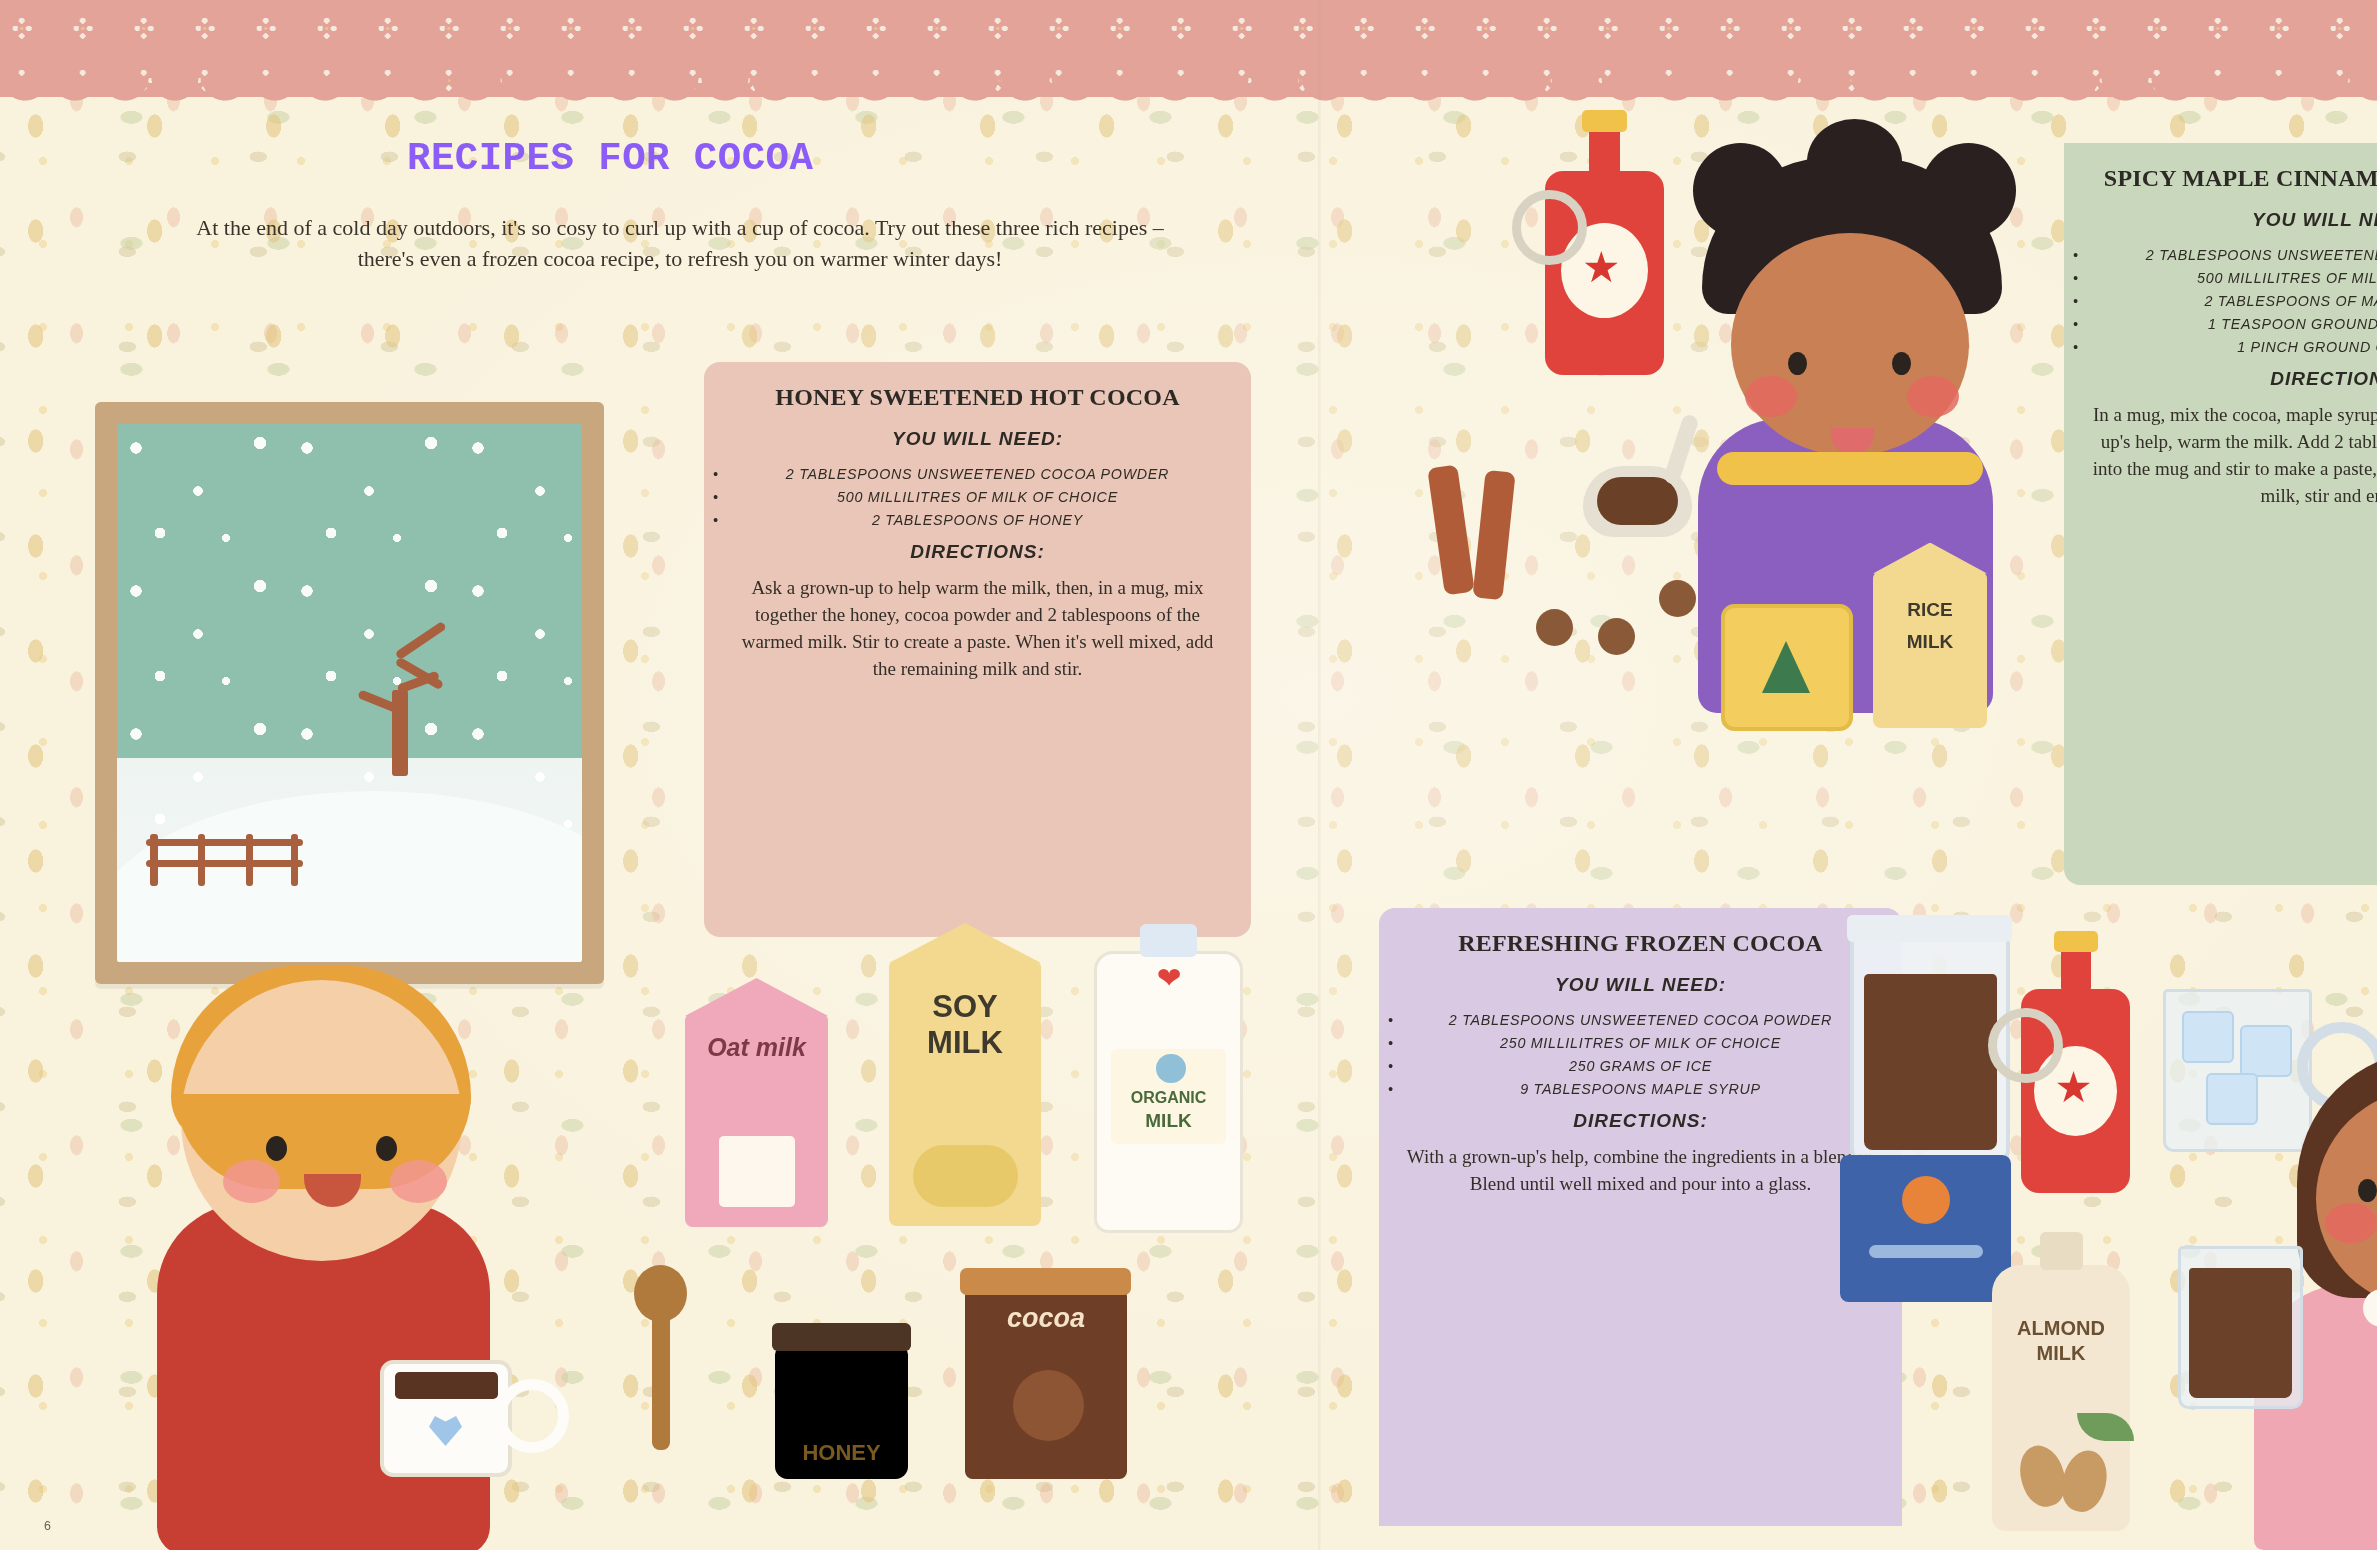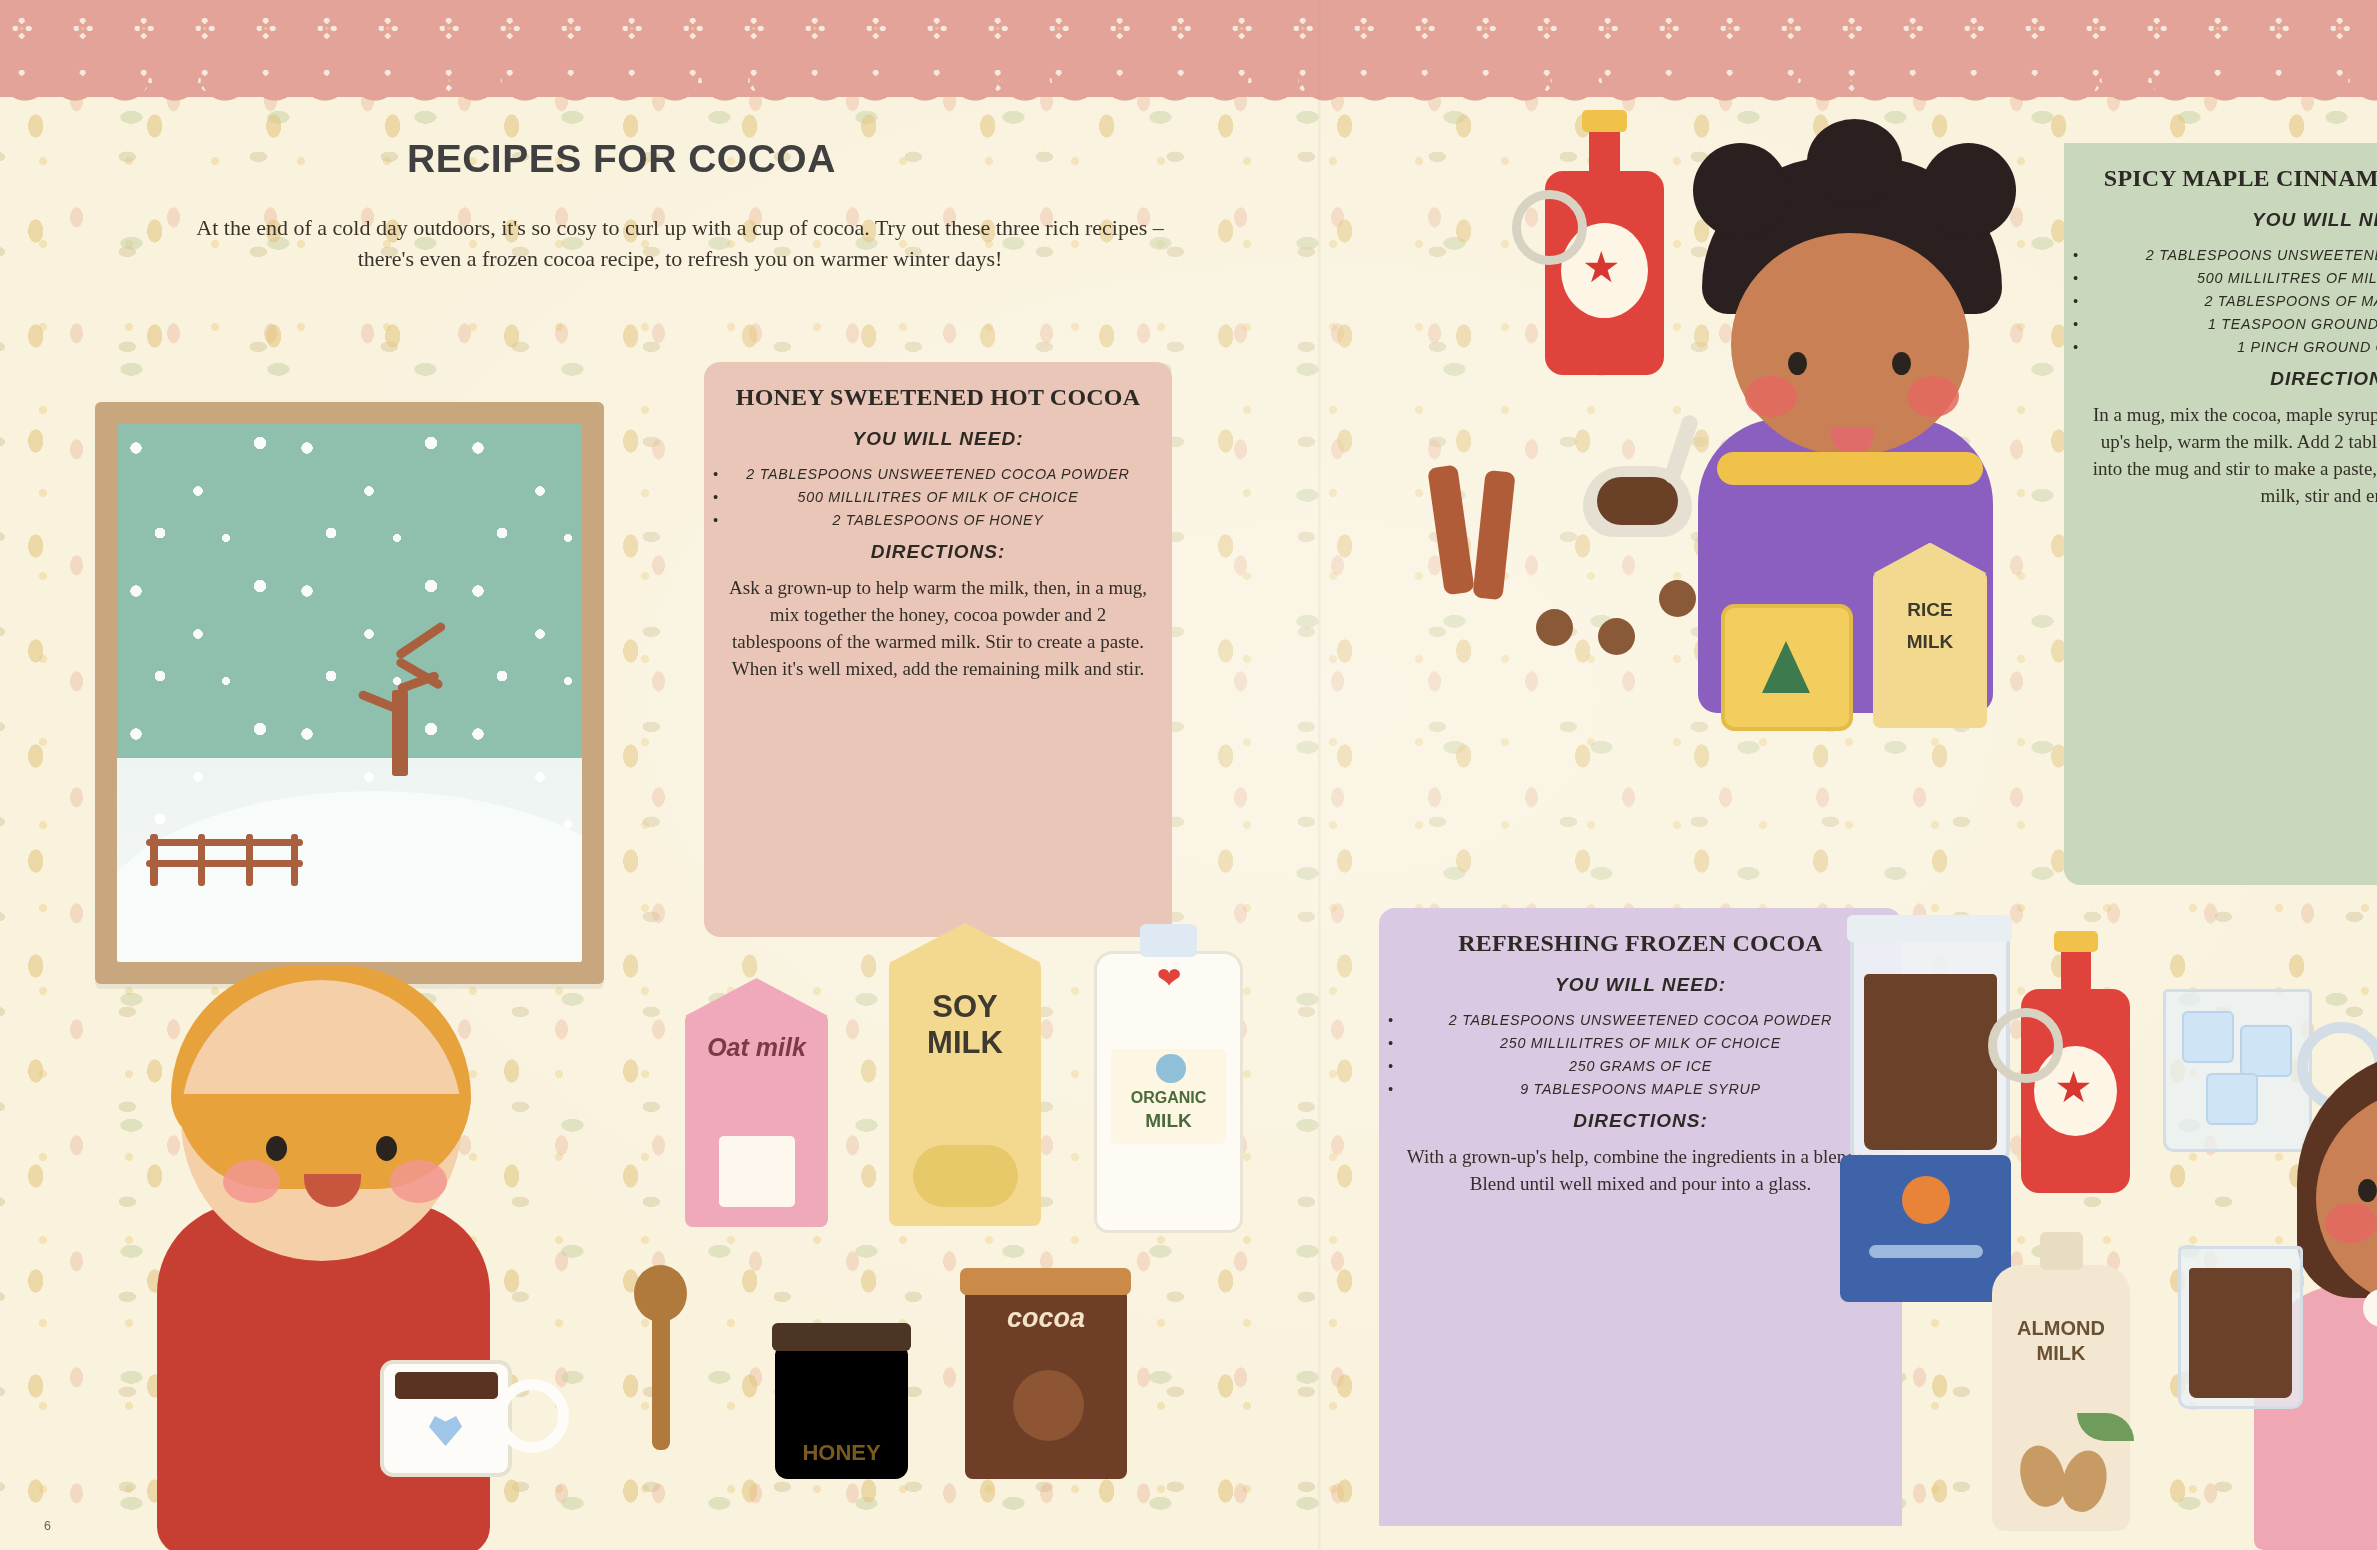--- a/index.html
+++ b/index.html
@@ -83,25 +83,25 @@
     position: absolute;
     left: 1318px; top: 0;
     width: 2.9px; height: 100%;
     background: linear-gradient(to right, rgba(150,135,105,0.10), rgba(150,135,105,0.03));
   }
 
   
   .title {
     position: absolute;
     left: 407px; top: 137px;
-    font-family: Liberation Sans, sans-serif;
+    font-family: Liberation Mono, monospace;
     font-weight: bold;
     font-size: 39px;
     letter-spacing: 0.5px;
-    color: #404040;
+    color: #8b5cf6;
   }
   .intro {
     position: absolute;
     left: 176px; top: 212px;
     width: 1008px;
     text-align: center;
     font-size: 22px;
     line-height: 1.42;
     color: #3a342c;
   }
@@ -156,21 +156,21 @@
   }
   .directions {
     font-size: 19px;
     line-height: 1.42;
     color: #332e28;
     margin-top: 3.8px;
   }
 
   #card-honey {
     left: 704px; top: 362px;
-    width: 468px; min-height: 575px;
+    width: 547px; min-height: 575px;
     background: #e9c6b7;
   }
   #card-spicy {
     left: 2064px; top: 143px;
     width: 547px; min-height: 742px;
     background: #c9d8bc;
     border-radius: 0 0 16px 16px;
   }
   #card-frozen {
     left: 1379px; top: 908px;

